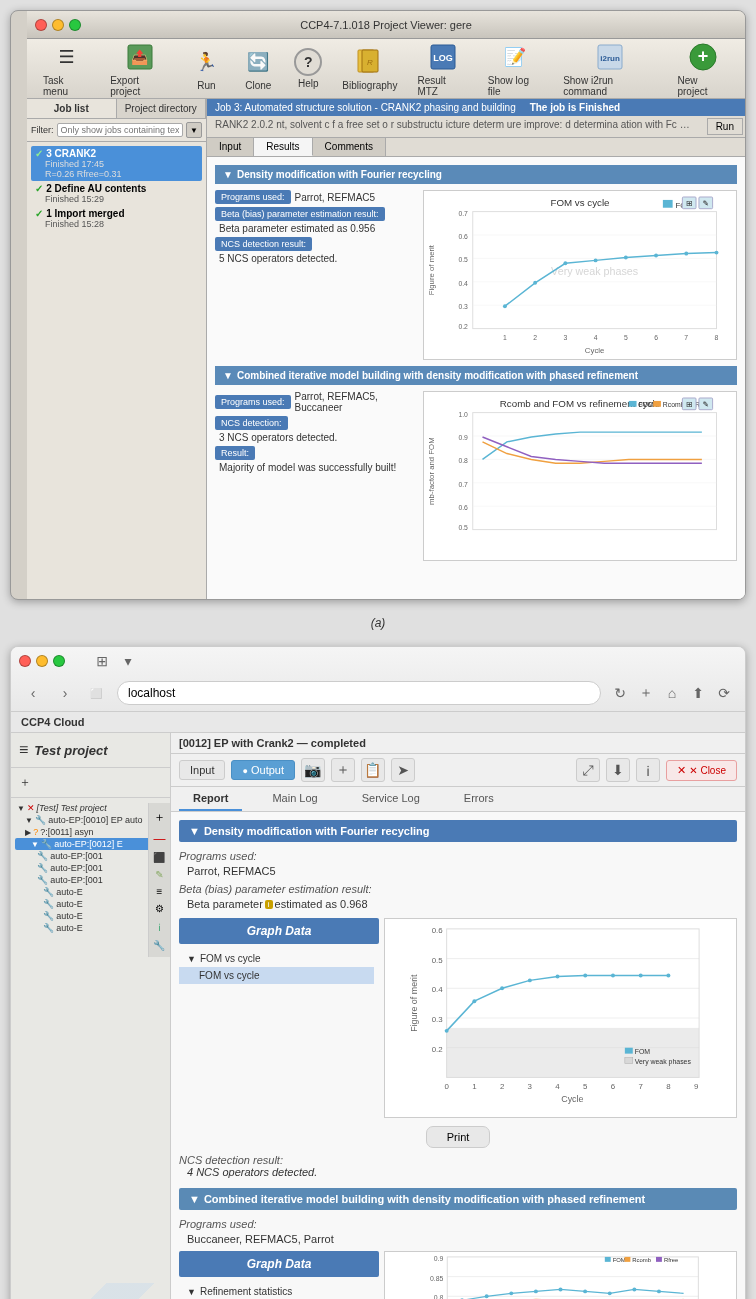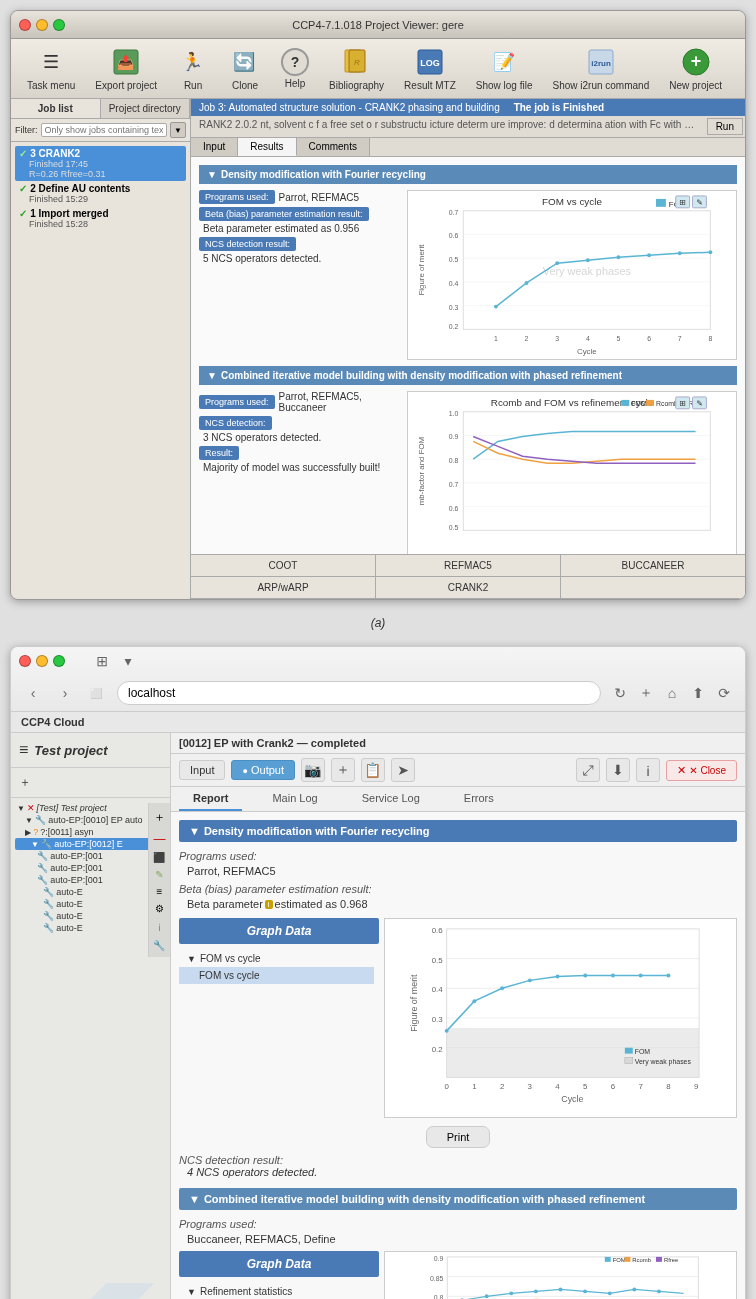--- a/index.html
+++ b/index.html
@@ -6,20 +6,21 @@
     body { font-family: -apple-system, BlinkMacSystemFont, 'Helvetica Neue', Arial, sans-serif; background: #e0e0e0; width: 756px; }
 
     
     .panel-a {
       background: #d4d0c8;
       border: 1px solid #999;
       border-radius: 8px;
       margin: 10px;
       overflow: hidden;
       box-shadow: 0 2px 8px rgba(0,0,0,0.3);
+      padding-left: 16px;
     }
     .title-bar {
       background: linear-gradient(180deg, #e8e4dc 0%, #c8c4bc 100%);
       height: 28px;
       display: flex;
       align-items: center;
       justify-content: center;
       position: relative;
       border-bottom: 1px solid #999;
     }
@@ -785,32 +786,20 @@
               <polyline points="60,68 85,50 110,45 135,42 160,40 185,40 210,40 235,40 260,40 285,40" fill="none" stroke="#5ab5d4" stroke-width="1.5"></polyline>
 
               <polyline points="60,50 85,62 110,68 135,72 160,72 185,70 210,68 235,68 260,68 285,68" fill="none" stroke="#f0a040" stroke-width="1.5"></polyline>
 
               <polyline points="60,45 85,55 110,65 135,68 160,70 185,72 210,72 235,72 260,72 285,72" fill="none" stroke="#9060c0" stroke-width="1.5"></polyline>
             </svg>
           </div>
         </div>
       </div>
 
-      <div class="bottom-nav">
-        <div class="bottom-nav-row">
-          <div class="bottom-nav-item">COOT</div>
-          <div class="bottom-nav-item">REFMAC5</div>
-          <div class="bottom-nav-item">BUCCANEER</div>
-        </div>
-        <div class="bottom-nav-row">
-          <div class="bottom-nav-item">ARP/wARP</div>
-          <div class="bottom-nav-item">CRANK2</div>
-          <div class="bottom-nav-item"></div>
-        </div>
-      </div>
     </div>
   </div>
 </div>
 <div class="caption-row">(a)</div>
 
 <div class="panel-b">
   <div class="browser-chrome">
     <div class="browser-title-bar">
       <div class="title-bar-buttons">
         <div class="tb-btn close"></div>
@@ -1038,21 +1027,21 @@
           <span style="margin-left:8px;">4 NCS operators detected.</span>
         </div>
 
         <div class="section-header-b2">
           <span>▼</span>
           <span>Combined iterative model building with density modification with phased refinement</span>
         </div>
         <div class="programs-row-b">
           <span style="font-style:italic;color:#555;">Programs used:</span>
         </div>
-        <div style="font-size:11px;color:#333;margin-bottom:6px;margin-left:8px;">Buccaneer, REFMAC5, Define</div>
+        <div style="font-size:11px;color:#333;margin-bottom:6px;margin-left:8px;">Buccaneer, REFMAC5, Parrot</div>
 
         <div class="chart-row">
           <div class="chart-left">
             <div class="graph-data-box">Graph Data</div>
             <div class="graph-item">
               <span class="graph-arrow">▼</span>
               <span>Refinement statistics</span>
             </div>
 
           </div>

